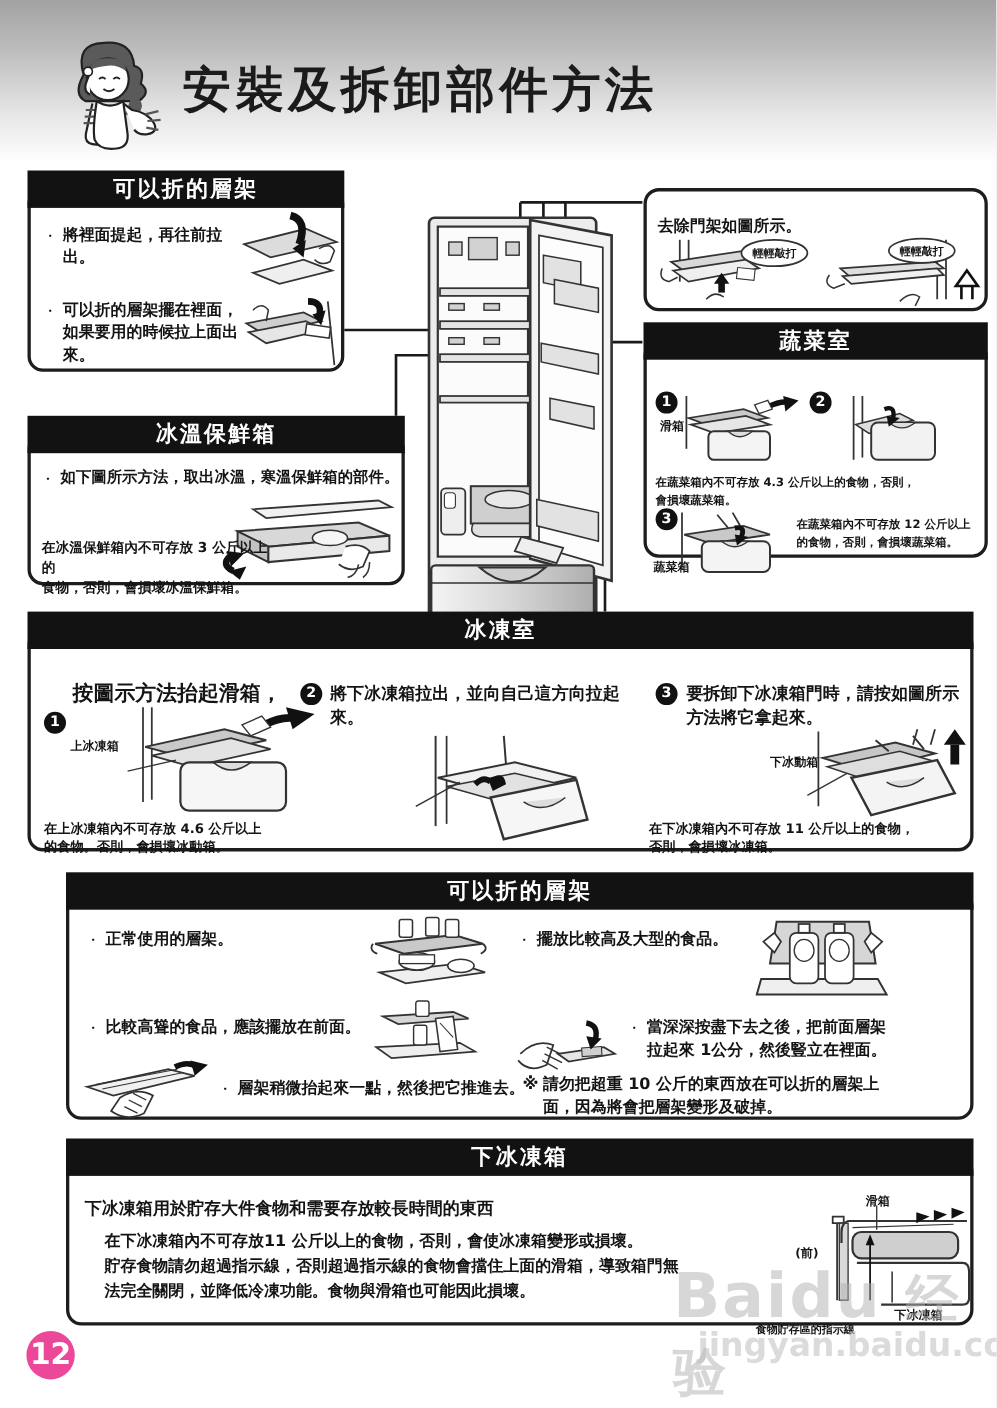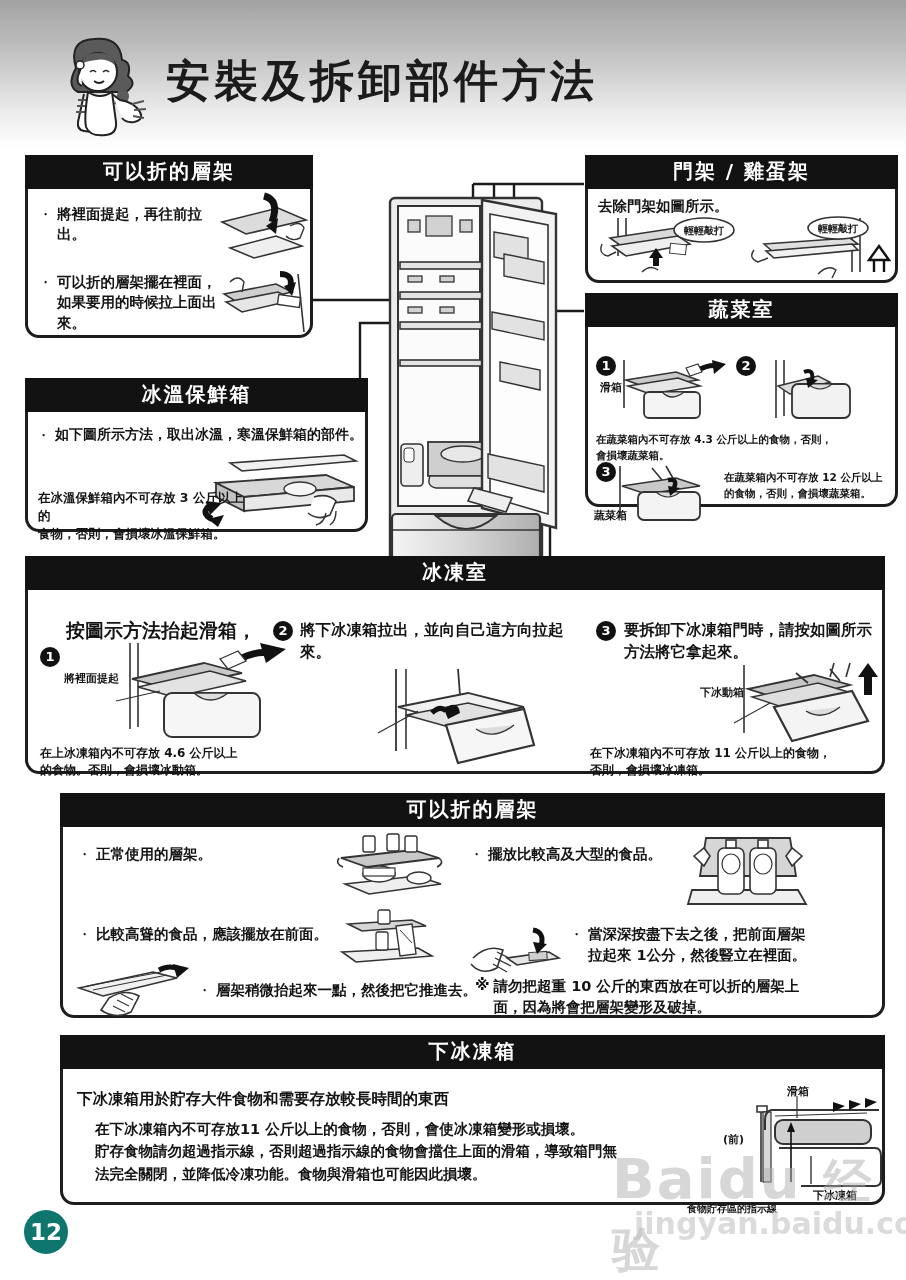--- a/index.html
+++ b/index.html
@@ -27,21 +27,21 @@
        text-align:center;line-height:20px;font-size:13px;font-weight:bold;}
   .wires{position:absolute;left:0;top:0;z-index:1;pointer-events:none;}
   svg.il{overflow:visible;}
   
   .wm{position:absolute;z-index:6;pointer-events:none;color:rgba(175,175,175,.5);font-weight:bold;}
   #wm-big{left:612px;top:1146px;font-size:56px;letter-spacing:2px;}
   #wm-big .cn{font-size:48px;}
   #wm-url{left:634px;top:1206px;font-size:30px;color:rgba(190,190,190,.55);}
   
   #pgnum{position:absolute;left:24px;top:1210px;width:44px;height:44px;border-radius:50%;
-       background:#0f766e;color:#fff;font-size:23px;font-weight:bold;text-align:center;line-height:44px;z-index:4;}
+       background:#ec4899;color:#fff;font-size:27px;font-weight:bold;text-align:center;line-height:44px;z-index:4;}
 </style>
 </head>
 <body>
 
 <div id="page">
 
   <div id="hdr">
     <svg class="il" style="position:absolute;left:48px;top:34px" width="104" height="112" viewBox="0 0 104 112">
       <path d="M28,34 Q20,6 46,5 Q72,2 74,26 Q84,28 80,42 Q90,50 78,58 L30,58 Q18,52 28,34Z" fill="#5a5a5a" stroke="#222" stroke-width="2"></path>
       <circle cx="50" cy="38" r="19" fill="#fff" stroke="#222" stroke-width="2"></circle>
@@ -159,21 +159,20 @@
         <rect x="58" y="30" width="22" height="10" fill="#fff" stroke="#333" stroke-width="1.4" transform="rotate(8 69 35)"></rect>
         <path d="M60,8 q14,0 10,14" stroke="#111" stroke-width="6" fill="none"></path>
         <polygon points="64,20 76,16 72,30" fill="#111"></polygon>
         <path d="M10,16 q8,-8 14,0 l-2,10" fill="none" stroke="#333" stroke-width="1.4"></path>
         <line x1="78" y1="8" x2="84" y2="66" stroke="#333" stroke-width="1.6"></line>
       </svg>
     </div>
   </div>
 
   <div class="panel" style="left:585px;top:155px;width:313px;height:128px">
-    <div class="bar">門架 / 雞蛋架</div>
     <div class="pbody">
       <div class="abs txt" style="left:10px;top:22px">去除門架如圖所示。</div>
       <svg class="il abs" style="left:10px;top:42px" width="140" height="62" viewBox="0 0 140 62">
         <line x1="20" y1="2" x2="20" y2="40" stroke="#333" stroke-width="1.6"></line>
         <line x1="28" y1="2" x2="28" y2="38" stroke="#333" stroke-width="1.6"></line>
         <polygon points="12,22 78,12 92,20 26,32" fill="#d9d9d9" stroke="#333" stroke-width="1.6"></polygon>
         <polygon points="14,30 80,20 92,28 28,40" fill="#efefef" stroke="#333" stroke-width="1.6"></polygon>
         <rect x="72" y="28" width="16" height="10" fill="#fff" stroke="#333" transform="rotate(6 80 33)"></rect>
         <path d="M4,28 q-4,10 6,12 l8,-4" fill="none" stroke="#333" stroke-width="1.4"></path>
         <path d="M58,50 l0,-10" stroke="#111" stroke-width="6"></path>
@@ -264,21 +263,21 @@
       </div>
     </div>
   </div>
 
   <div class="panel" style="left:25px;top:556px;width:860px;height:218px">
     <div class="bar">冰凍室</div>
     <div class="pbody">
 
       <div class="abs txt" style="left:38px;top:42px;font-size:19px">按圖示方法抬起滑箱，</div>
       <span class="stepn abs" style="left:12px;top:72px">1</span>
-      <div class="abs lbl" style="left:36px;top:96px">將裡面提起</div>
+      <div class="abs lbl" style="left:36px;top:96px">上冰凍箱</div>
       <svg class="il abs" style="left:88px;top:66px" width="172" height="104" viewBox="0 0 172 104">
         <line x1="14" y1="2" x2="14" y2="88" stroke="#333" stroke-width="1.6"></line>
         <line x1="22" y1="2" x2="22" y2="86" stroke="#333" stroke-width="1.6"></line>
         <polygon points="16,38 88,22 126,32 54,48" fill="#c9c9c9" stroke="#333" stroke-width="1.8"></polygon>
         <polygon points="22,46 94,30 130,40 58,56" fill="#e3e3e3" stroke="#333" stroke-width="1.6"></polygon>
         <rect x="48" y="52" width="96" height="44" rx="8" fill="#f6f6f6" stroke="#333" stroke-width="2"></rect>
         <path d="M78,52 q16,14 34,0Z" fill="#ddd" stroke="#333" stroke-width="1.4"></path>
         <path d="M124,18 q16,-8 28,-6" stroke="#111" stroke-width="7" fill="none"></path>
         <polygon points="144,2 170,8 150,22" fill="#111"></polygon>
         <polygon points="104,18 122,10 130,20 112,28" fill="#fff" stroke="#333" stroke-width="1.3"></polygon>

